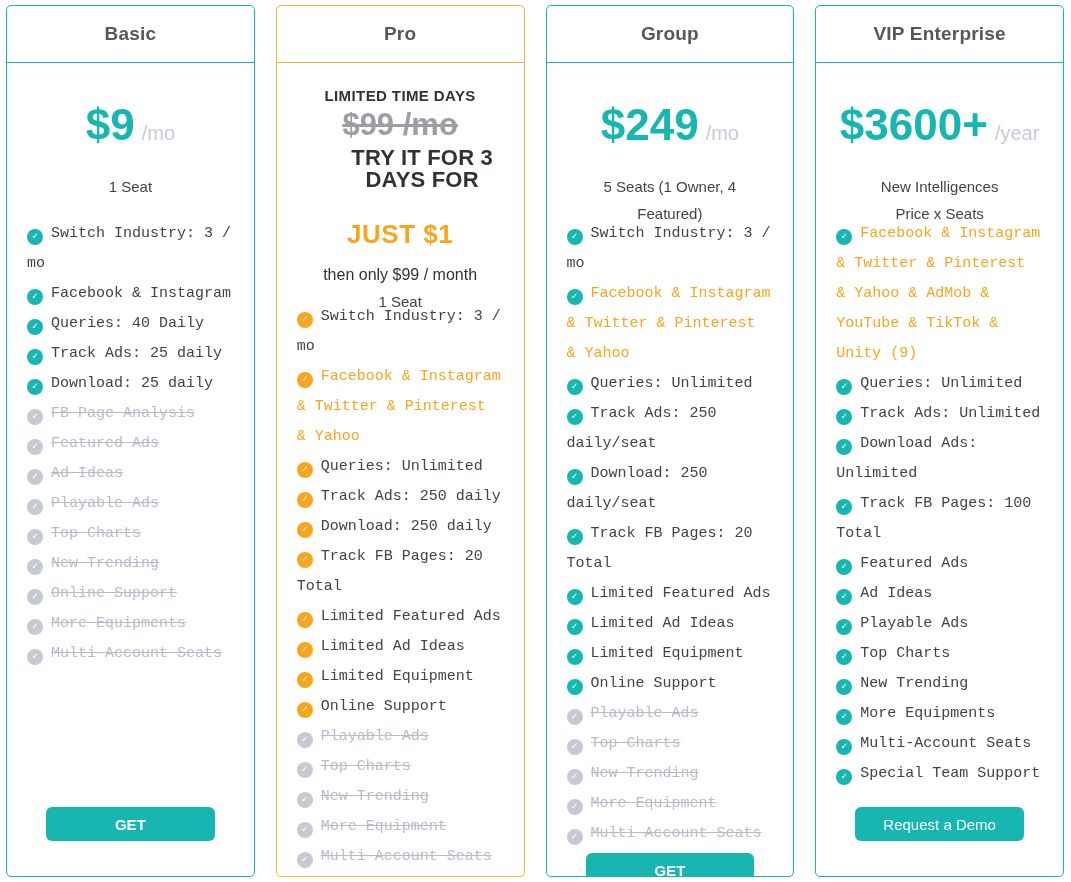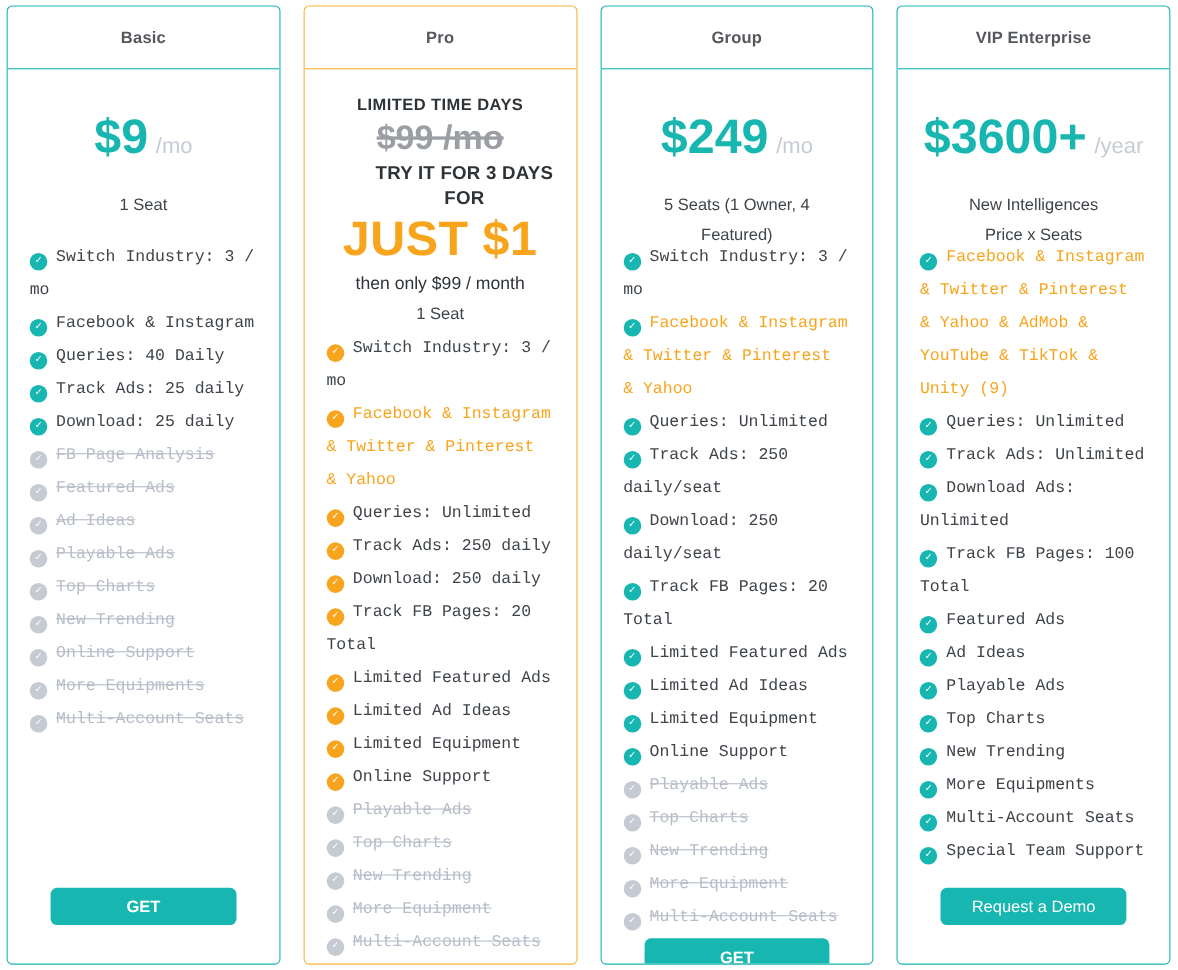--- a/index.html
+++ b/index.html
@@ -9,34 +9,34 @@
   }
   *{box-sizing:border-box;}
   html,body{margin:0;padding:0;background:#fff;}
   body{width:1071px;height:882px;font-family:"Liberation Sans",sans-serif;color:var(--text);}
   .pricing{display:grid;grid-template-columns:repeat(4,1fr);gap:21px;padding:5px 7px 5px 6px;height:882px;}
   .card{border:1.5px solid var(--teal);border-radius:5px;background:#fff;display:flex;flex-direction:column;overflow:hidden;}
   .card.orange{border-color:var(--pro-border);}
   .card-header{height:57px;flex:0 0 57px;display:flex;align-items:center;justify-content:center;
     border-bottom:1.5px solid var(--teal);}
   .card.orange .card-header{border-bottom-color:var(--pro-border);}
-  .plan-title{font-size:15px;font-weight:bold;color:var(--header);letter-spacing:.2px;}
+  .plan-title{font-size:19px;font-weight:bold;color:var(--header);letter-spacing:.2px;}
   .card-body{flex:1;display:flex;flex-direction:column;padding:0 16px;}
   
   .price-area{height:152px;flex:0 0 152px;text-align:center;padding-top:38px;}
   .price-line{line-height:48px;white-space:nowrap;}
   .price-amount{font-size:44px;font-weight:bold;color:var(--teal);}
   .price-period{font-size:20px;color:var(--price-muted);margin-left:7px;}
   .subtitle{margin-top:14px;font-size:15px;line-height:27px;color:var(--text);}
   
   .promo{height:235px;flex:0 0 235px;text-align:center;padding-top:24px;}
   .promo-offer{font-size:15px;font-weight:bold;line-height:18px;color:#2e3338;letter-spacing:.4px;}
   .promo-old{font-size:31px;font-weight:bold;line-height:36px;margin-top:2px;color:var(--old-price);text-decoration:line-through;}
-  .promo-try{font-size:17px;font-weight:bold;line-height:22px;margin-top:4px;color:#2e3338;letter-spacing:.2px;margin-left:44px;}
-  .promo-big{font-size:44px;font-weight:bold;line-height:46px;margin-top:4px;color:var(--orange);letter-spacing:.5px;}
+  .promo-try{font-size:22px;font-weight:bold;line-height:22px;margin-top:4px;color:#2e3338;letter-spacing:.2px;margin-left:44px;}
+  .promo-big{font-size:26px;font-weight:bold;line-height:46px;margin-top:20px;color:var(--orange);letter-spacing:.5px;}
   .promo-after{font-size:16px;line-height:20px;margin-top:8px;color:#2e3338;}
   .promo-seat{font-size:15px;line-height:20px;margin-top:7px;color:var(--text);}
   
   .features{list-style:none;margin:4px;padding:0;font-family:Liberation Mono, monospace;}
   .feature{font-size:15px;line-height:30px;color:var(--text);}
   .feature.highlight{color:var(--orange);}
   .feature.struck{color:var(--struck-text);text-decoration:line-through;}
   .check{display:inline-block;width:16px;height:16px;border-radius:50%;margin-right:8px;
     color:#fff;font-size:10px;line-height:16px;text-align:center;vertical-align:-2px;font-weight:bold;}
   .check.teal{background:var(--teal);}

